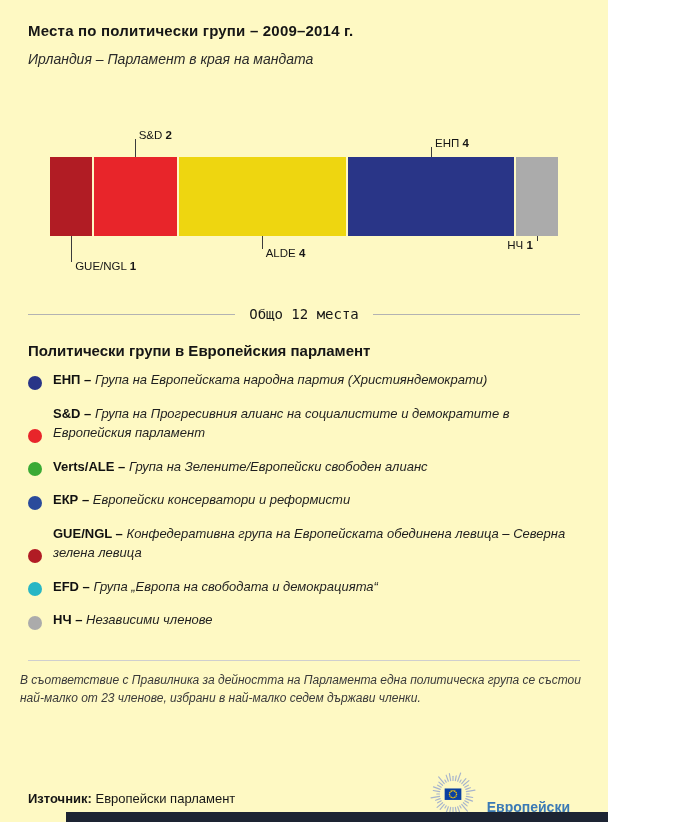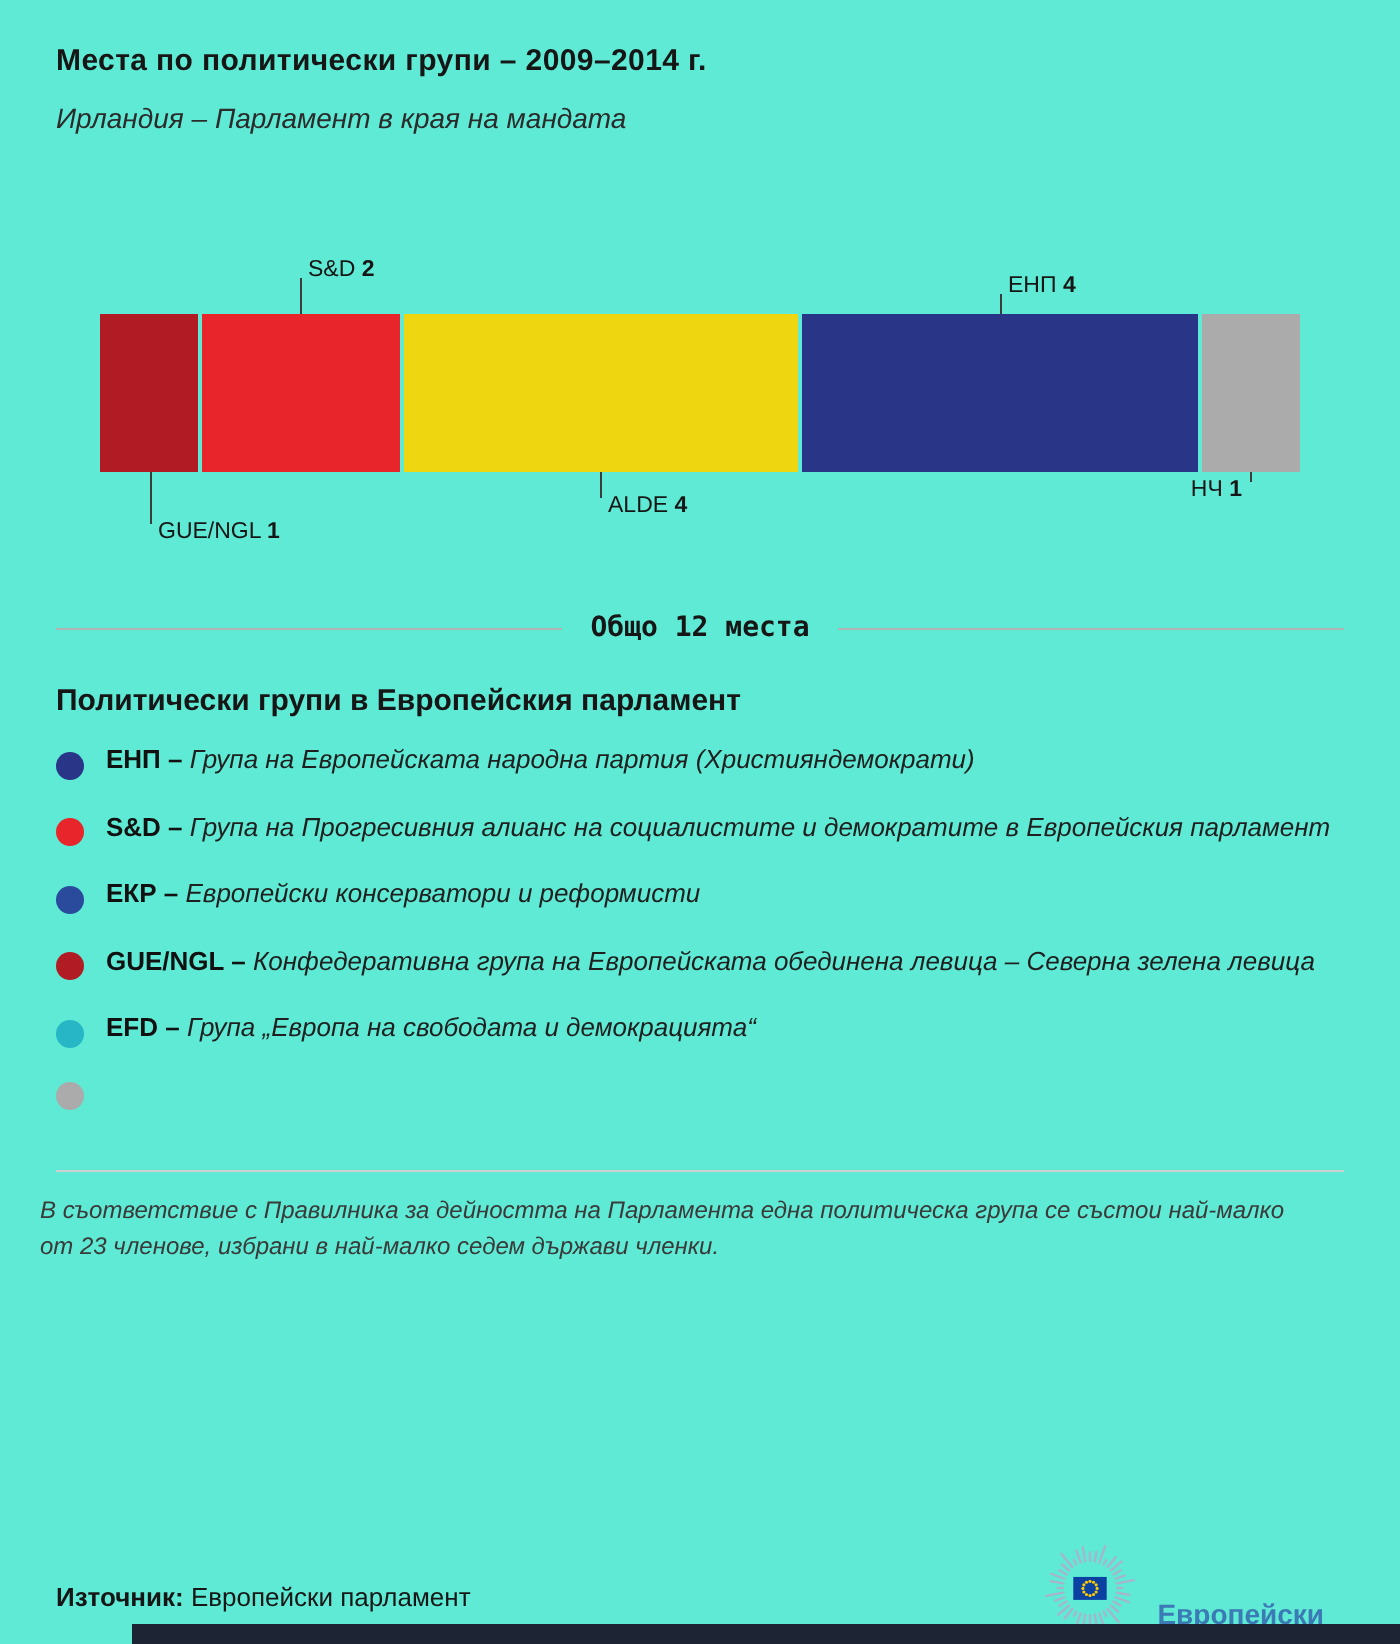--- a/index.html
+++ b/index.html
@@ -1,18 +1,18 @@
 <!DOCTYPE html>
 <html><head>
 <meta charset="utf-8">
 <style>
   * { margin:0; padding:0; box-sizing:border-box; }
   html,body { background:#ffffff; }
   .page {
-    position:relative; width:700px; height:822px; background:#5eead4;
+    position:relative; width:608px; height:822px; background:#fef9c3;
     font-family:"Liberation Sans","DejaVu Sans",sans-serif; color:#1a1a1a; overflow:hidden;
   }
   .header { padding:22px 28px 0; }
   .title { font-size:15px; font-weight:700; letter-spacing:.2px; color:#161616; }
   .subtitle { margin-top:12px; font-size:14px; font-style:italic; color:#2b2b2b; font-weight:400; }
 
   .chart { position:relative; margin:48px 50px 0; }
   .gutter { position:relative; }
   .gutter.top { height:42px; }
   .gutter.bottom { height:46px; }
@@ -27,21 +27,21 @@
   .blabel.above .lline { bottom:0; }
   .blabel.below .lline { top:0; }
   .ltxt { position:absolute; left:4px; white-space:nowrap; }
   .blabel.above .ltxt { bottom:var(--toff); }
   .blabel.below .ltxt { top:var(--toff); }
   .blabel.rightalign .ltxt { left:auto; right:4px; }
   .ltxt b { font-weight:700; }
 
   .totalrow { display:flex; align-items:center; margin:24px 28px 0; }
   .totalrow .hline { flex:1; height:1px; background:#b3b3b3; }
-  .total-label { margin:0 14px; font-family:"DejaVu Sans Mono",monospace; font-weight:700; font-size:14px; color:#161616; }
+  .total-label { margin:0 14px; font-family:"DejaVu Sans Mono",monospace; font-weight:400; font-size:14px; color:#161616; }
 
   .legend-title { margin:20px 28px 0; font-size:15px; font-weight:700; color:#161616; }
   .legend { margin:11px 28px 0; }
   .lrow { display:flex; align-items:flex-end; margin-bottom:14px; }
   .dot { flex:0 0 14px; width:14px; height:14px; border-radius:50%; margin:3px 11px 0 0; }
   .ltext { font-size:13px; line-height:1.5; max-width:618px; }
   .ltext b { font-weight:700; color:#111; }
   .desc { font-style:italic; color:#1f1f1f; }
 
   .divider { margin:30px 28px 0; border-top:1px solid #cfcfcf; }
@@ -116,20 +116,27 @@
       </p>
     </div>
     <div class="lrow">
       <span class="dot" style="background-color: rgb(232, 37, 42);"></span>
       <p class="ltext">
         <b>S&amp;D –</b>
         <span class="desc">Група на Прогресивния алианс на социалистите и демократите в Европейския парламент</span>
       </p>
     </div>
     <div class="lrow">
+      <span class="dot" style="background-color: rgb(58, 170, 53);"></span>
+      <p class="ltext">
+        <b>Verts/ALE –</b>
+        <span class="desc">Група на Зелените/Европейски свободен алианс</span>
+      </p>
+    </div>
+    <div class="lrow">
       <span class="dot" style="background-color: rgb(42, 75, 155);"></span>
       <p class="ltext">
         <b>ЕКР –</b>
         <span class="desc">Европейски консерватори и реформисти</span>
       </p>
     </div>
     <div class="lrow">
       <span class="dot" style="background-color: rgb(177, 28, 36);"></span>
       <p class="ltext">
         <b>GUE/NGL –</b>
@@ -138,20 +145,24 @@
     </div>
     <div class="lrow">
       <span class="dot" style="background-color: rgb(39, 182, 197);"></span>
       <p class="ltext">
         <b>EFD –</b>
         <span class="desc">Група „Европа на свободата и демокрацията“</span>
       </p>
     </div>
     <div class="lrow">
       <span class="dot" style="background-color: rgb(171, 171, 171);"></span>
+      <p class="ltext">
+        <b>НЧ –</b>
+        <span class="desc">Независими членове</span>
+      </p>
     </div>
   </div>
 
   <div class="divider"></div>
 
   <p class="footnote">В съответствие с Правилника за дейността на Парламента една политическа група се състои най-малко от 23 членове, избрани в най-малко седем държави членки.</p>
 
   <p class="source">
     <b>Източник:</b>
     <span>Европейски парламент</span>

